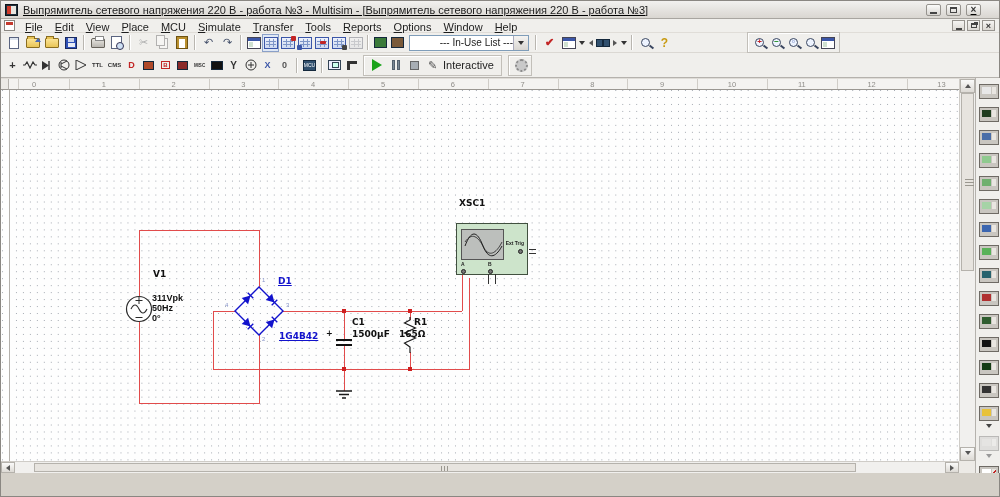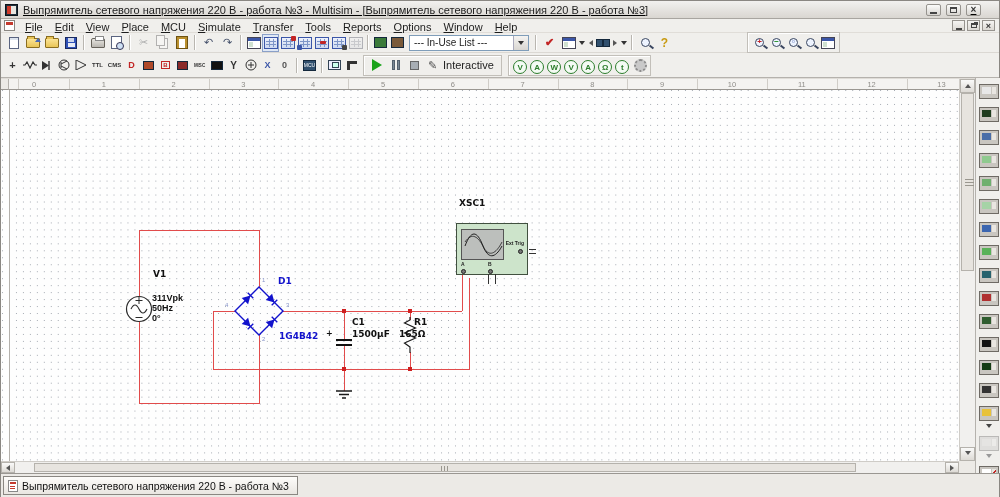--- a/index.html
+++ b/index.html
@@ -60,21 +60,21 @@
      repeating-linear-gradient(0deg,transparent 0 2px,#7e96c8 2px 3px),
      repeating-linear-gradient(90deg,transparent 0 3px,#7e96c8 3px 4px);}
   .i-grid .dot{position:absolute;z-index:2;width:5px;height:5px;border-radius:1px;}
   .i-win{width:14px;height:12px;border:1px solid #445;background:#fff;position:relative;}
   .i-win::before{content:"";position:absolute;left:0;top:0;right:0;height:3px;background:#3b56a8;}
   .i-win::after{content:"";position:absolute;left:1px;top:4px;width:4px;bottom:1px;background:#cfe0d0;}
   .mag{width:9px;height:9px;border:1.6px solid #3a4660;border-radius:50%;position:relative;background:#eef4ff;}
   .mag::after{content:"";position:absolute;width:5px;height:2px;background:#3a4660;right:-5px;bottom:-2px;transform:rotate(40deg);}
   .mag .sign{position:absolute;left:0;top:-2px;width:100%;text-align:center;font-size:8px;font-weight:bold;}
   .combo{width:120px;height:16px;background:#fff;border:1px solid #7f9db9;display:flex;align-items:center;margin:0 3px;}
-  .combo-text{flex:1;font-size:10px;color:#222;padding-left:4px;white-space:nowrap;overflow:hidden;}
+  .combo-text{flex:1;font-size:10px;color:#222;padding-left:4px;white-space:nowrap;overflow:hidden;text-align:right;}
   .combo-arrow{width:15px;height:14px;background:linear-gradient(#f4f3f1,#d9d6d1);border-left:1px solid #aab;display:flex;align-items:center;justify-content:center;}
   .tri-d{width:0;height:0;border:3px solid transparent;border-top:4px solid #333;margin-top:3px;}
   .tri-u{width:0;height:0;border:3px solid transparent;border-bottom:4px solid #555;margin-bottom:3px;}
   .tri-l{width:0;height:0;border:3px solid transparent;border-right:4px solid #555;margin-right:3px;}
   .tri-r{width:0;height:0;border:3px solid transparent;border-left:4px solid #555;margin-left:3px;}
   .dd{width:8px;display:flex;align-items:center;justify-content:center;}
   .groupbox{border:1px solid #c2bfb9;box-shadow:inset 1px 1px 0 #fff;display:flex;align-items:center;height:21px;padding:0 3px;margin:0 3px;}
 
   .ctext{font-size:6px;font-weight:bold;color:#333;letter-spacing:0;}
   .i-chip{width:13px;height:11px;background:#31506e;border:1px solid #14283c;color:#fff;font-size:5px;display:flex;align-items:center;justify-content:center;}
@@ -99,21 +99,21 @@
     background-image:radial-gradient(circle,#a6abb3 0.6px,transparent 0.95px);background-size:6.97px 6.97px;background-position:5px 4px;}
   .page-border{position:absolute;left:8px;top:0;bottom:0;width:1px;background:#b3b0ab;}
 
   
   .wh,.wv{position:absolute;background:#e14b4b;}
   .wh{height:1px;} .wv{width:1px;}
   .jdot{position:absolute;width:4px;height:4px;background:#cf2020;}
 
   
   .clabel{position:absolute;font-family:"DejaVu Sans",sans-serif;font-size:9px;font-weight:bold;color:#111;white-space:nowrap;line-height:10px;}
-  .clabel.blue{color:#1212cc;}
+  .clabel.blue{color:#1212cc;text-decoration:underline;}
   .pinnum{position:absolute;font-size:6px;color:#8894c8;}
 
   
   .scope{position:absolute;left:455px;top:133px;width:72px;height:52px;background:#cde4cb;border:1px solid #41503f;}
   .scope-screen{position:absolute;left:4px;top:5px;width:43px;height:31px;background:#bcbfbc;border:1px solid #555;}
   .scope-label{position:absolute;font-size:5px;color:#222;font-weight:bold;}
   .term{position:absolute;width:5px;height:5px;border-radius:50%;background:#777;border:1px solid #222;}
   .stub{position:absolute;background:#333;}
 
   
@@ -405,21 +405,20 @@
         </span>
       <span class="tbtn">
           <span class="i-stop"></span>
         </span>
       <span class="tbtn sm">
           <span class="glyph" style="color:#555">✎</span>
         </span>
       <span class="interactive-label">Interactive</span>
     </span>
     <span class="groupbox">
-      <span><span class="probe">V</span><span class="probe">A</span><span class="probe">W</span><span class="probe">V</span><span class="probe">A</span><span class="probe">Ω</span><span class="probe">t</span></span>
       <span class="gear"></span>
     </span>
   </div>
 
   <div class="workspace">
     <div class="ruler-corner"></div>
     <div class="hruler"><span><span class="num" style="left: 33px;">0</span><span class="num" style="left: 102.8px;">1</span><span class="num" style="left: 172.6px;">2</span><span class="num" style="left: 242.4px;">3</span><span class="num" style="left: 312.2px;">4</span><span class="num" style="left: 382px;">5</span><span class="num" style="left: 451.8px;">6</span><span class="num" style="left: 521.6px;">7</span><span class="num" style="left: 591.4px;">8</span><span class="num" style="left: 661.2px;">9</span><span class="num" style="left: 731px;">10</span><span class="num" style="left: 800.8px;">11</span><span class="num" style="left: 870.6px;">12</span><span class="num" style="left: 940.4px;">13</span></span></div>
 
     <div class="canvas">
       <div class="page-border"></div>
@@ -573,20 +572,14 @@
           <span class="tri-d" style="margin-top:0;border-top-color:#444"></span>
         </div>
       <div class="inst disabled" style="--s:#d8d6d2"></div>
       <div class="inst-dd">
           <span class="tri-d" style="margin-top:0;border-top-color:#999"></span>
         </div>
       <div class="inst probe-clamp"></div>
     </div>
   </div>
 
-  <div class="tabbar">
-    <div class="doc-tab">
-      <span class="i-doc"></span>
-      <span>Выпрямитель сетевого напряжения 220 В - работа №3</span>
-    </div>
-  </div>
 
 </div>
 
 </body></html>

